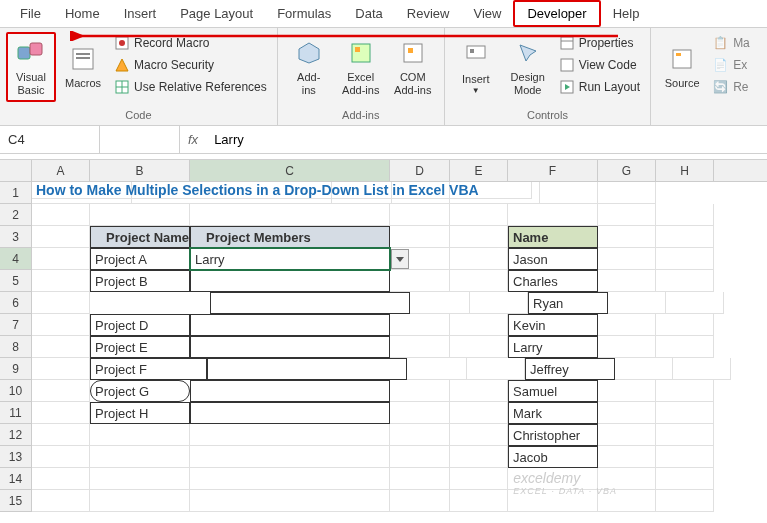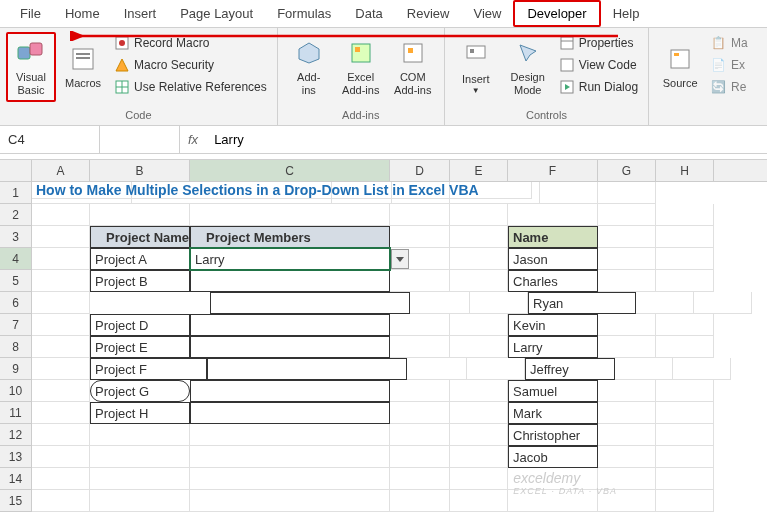--- a/index.html
+++ b/index.html
@@ -216,21 +216,21 @@
             </span>
             <span>View Code</span>
           </div>
         <div class="ribbon-btn-small">
             <span class="icon-box">
               <svg width="14" height="14">
                 <rect x="1" y="1" width="12" height="12" fill="#fff" stroke="#888"></rect>
                 <polygon points="5,4 10,7 5,10" fill="#4a7"></polygon>
               </svg>
             </span>
-            <span>Run Dialog</span>
+            <span>Run Layout</span>
           </div>
       </div>
     </div>
     <div class="ribbon-group-label">Controls</div>
   </div>
 
   <div class="ribbon-group" style="border-right:none">
     <div class="ribbon-group-content">
       <div class="ribbon-btn-large">
           <div class="icon-box">
@@ -348,21 +348,21 @@
           <div class="cell col-F tbl-cell" style="width: 90px;">Charles</div>
           <div class="cell col-G" style="width: 58px;"></div>
           <div class="cell col-H" style="width: 58px;"></div>
         </div>
         <div class="cell-row">
           <div class="cell col-A" style="width: 58px;"></div>
           <div class="cell col-B tbl-cell" style="width: 120px; margin-top: 35px;">Project C</div>
           <div class="cell col-C tbl-cell" style="width: 200px;"></div>
           <div class="cell col-D" style="width: 60px;"></div>
           <div class="cell col-E" style="width: 58px;"></div>
-          <div class="cell col-F tbl-cell" style="width: 108px;">Ryan</div>
+          <div class="cell col-F tbl-cell" style="width: 80px;">Ryan</div>
           <div class="cell col-G" style="width: 58px;"></div>
           <div class="cell col-H" style="width: 58px;"></div>
         </div>
         <div class="cell-row">
           <div class="cell col-A" style="width: 58px;"></div>
           <div class="cell col-B tbl-cell" style="width: 100px;">Project D</div>
           <div class="cell col-C tbl-cell" style="width: 200px;"></div>
           <div class="cell col-D" style="width: 60px;"></div>
           <div class="cell col-E" style="width: 58px;"></div>
           <div class="cell col-F tbl-cell" style="width: 90px;">Kevin</div>

